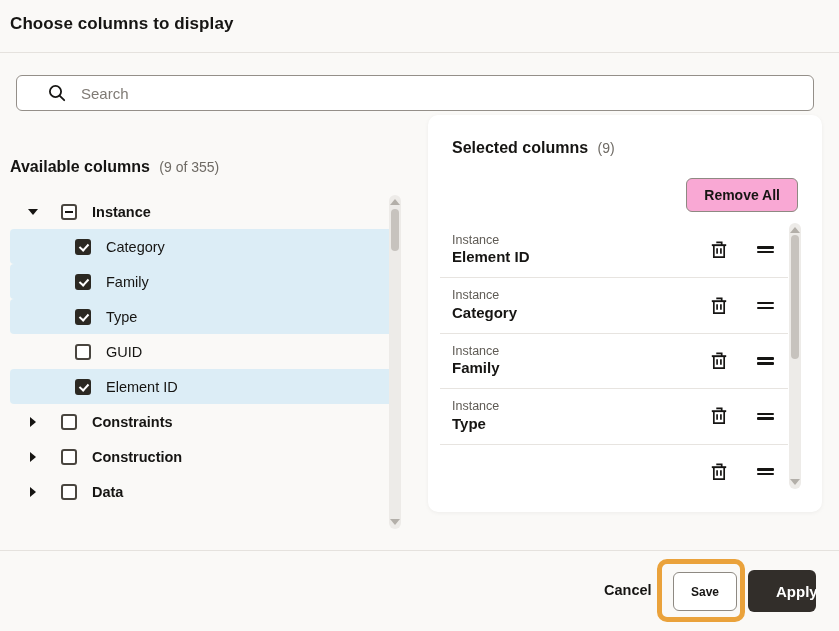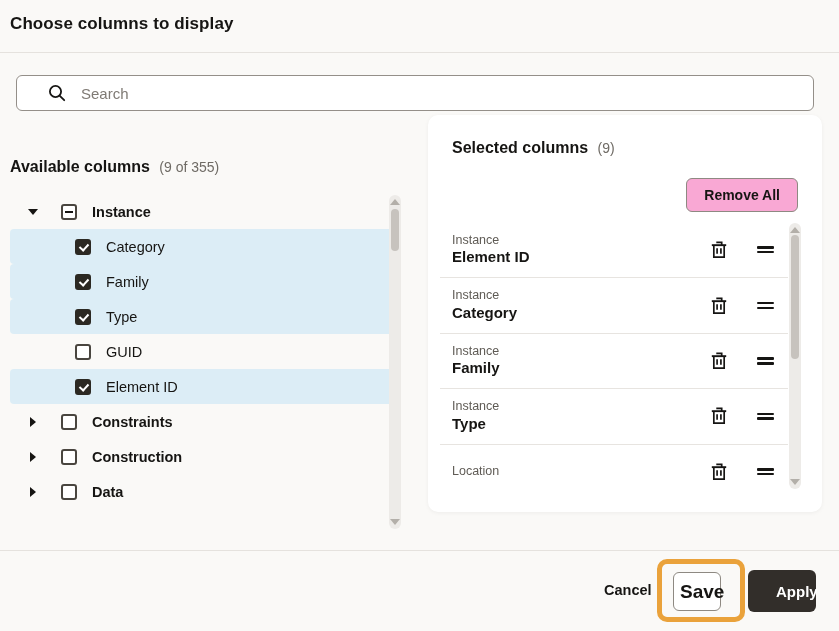--- a/index.html
+++ b/index.html
@@ -110,23 +110,23 @@
   .drag-handle{width:17px;margin-right:14px;cursor:grab;}
   .drag-handle .bar{height:2.6px;background:#161513;margin:2.2px 0;border-radius:1px;}
   
   .footer-divider{position:absolute;left:0;top:550px;width:839px;height:1px;background:#e5e2de;}
   .cancel-btn{
     position:absolute;left:598px;top:581px;background:none;border:none;
     font-size:14.5px;font-weight:bold;color:#161513;cursor:pointer;
     font-family:"Liberation Sans","DejaVu Sans",sans-serif;
   }
   .save-btn{
-    position:absolute;left:673px;top:572px;width:48px;height:39px;
+    position:absolute;left:673px;top:572px;width:64px;height:39px;
     background:#fff;border:1px solid #8e8982;border-radius:6px;
-    font-size:19px;font-weight:bold;color:#161513;cursor:pointer;
+    font-size:12px;font-weight:bold;color:#161513;cursor:pointer;
     font-family:"Liberation Sans","DejaVu Sans",sans-serif;
   }
   .apply-btn{
     position:absolute;left:748px;top:570px;width:68px;height:42px;
     background:#322e2a;border:none;border-radius:6px;
     font-size:15px;font-weight:bold;color:#fff;cursor:pointer;
     font-family:"Liberation Sans","DejaVu Sans",sans-serif;
     padding-left:28px;
   }
   .annotation{
@@ -282,21 +282,20 @@
         <path d="M6.3 6.4v5M9.7 6.4v5" stroke="#161513" stroke-width="1.5"></path>
       </svg>
     </button>
     <div class="drag-handle">
       <div class="bar"></div>
       <div class="bar"></div>
     </div>
   </div>
       <div class="sel-item">
     <div class="sel-text">
-      <div class="sel-group">Location</div>
     </div>
     <button class="icon-btn trash-btn">
       <svg width="18" height="18" viewBox="0 0 16 16">
         <path d="M5.6 1.3h4.8v2.2" fill="none" stroke="#161513" stroke-width="1.5"></path>
         <path d="M1.6 3.7h12.8" stroke="#161513" stroke-width="1.7"></path>
         <path d="M3.4 3.7v10.6h9.2V3.7" fill="none" stroke="#161513" stroke-width="1.5"></path>
         <path d="M6.3 6.4v5M9.7 6.4v5" stroke="#161513" stroke-width="1.5"></path>
       </svg>
     </button>
     <div class="drag-handle">

